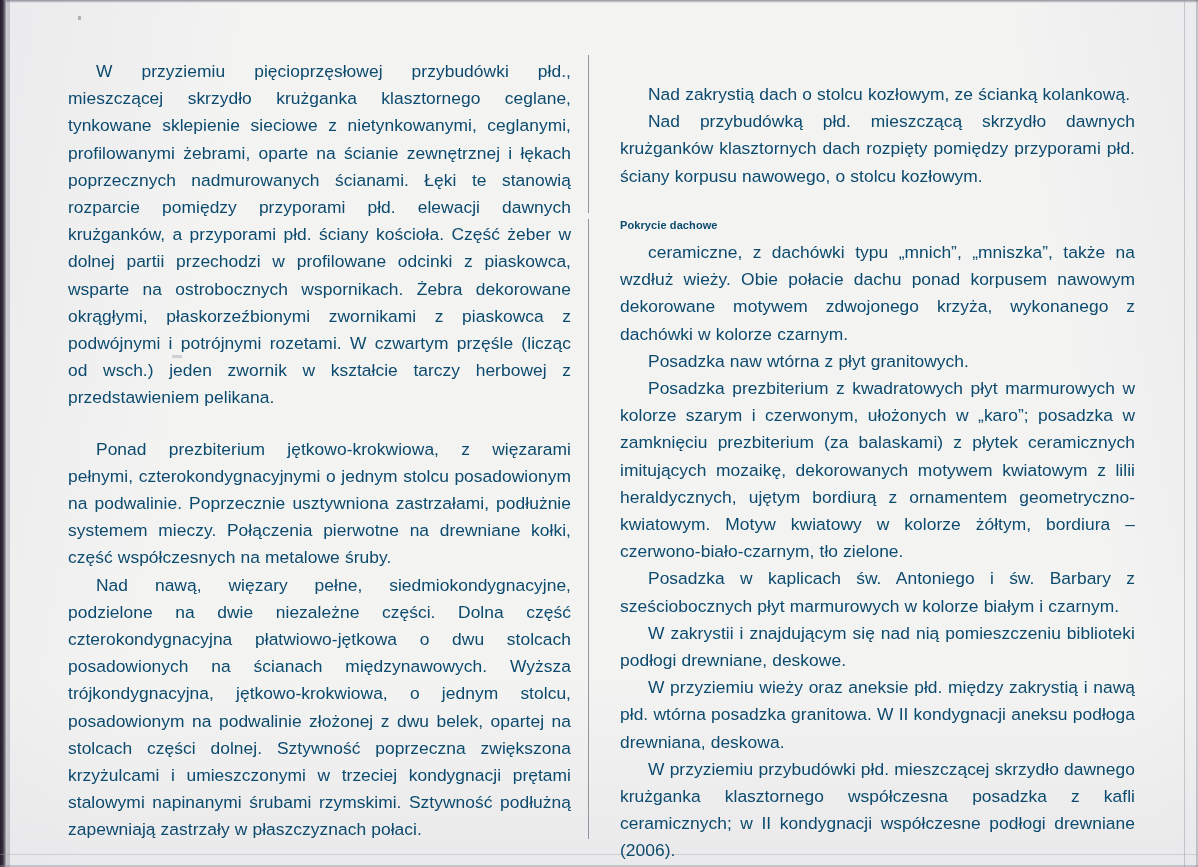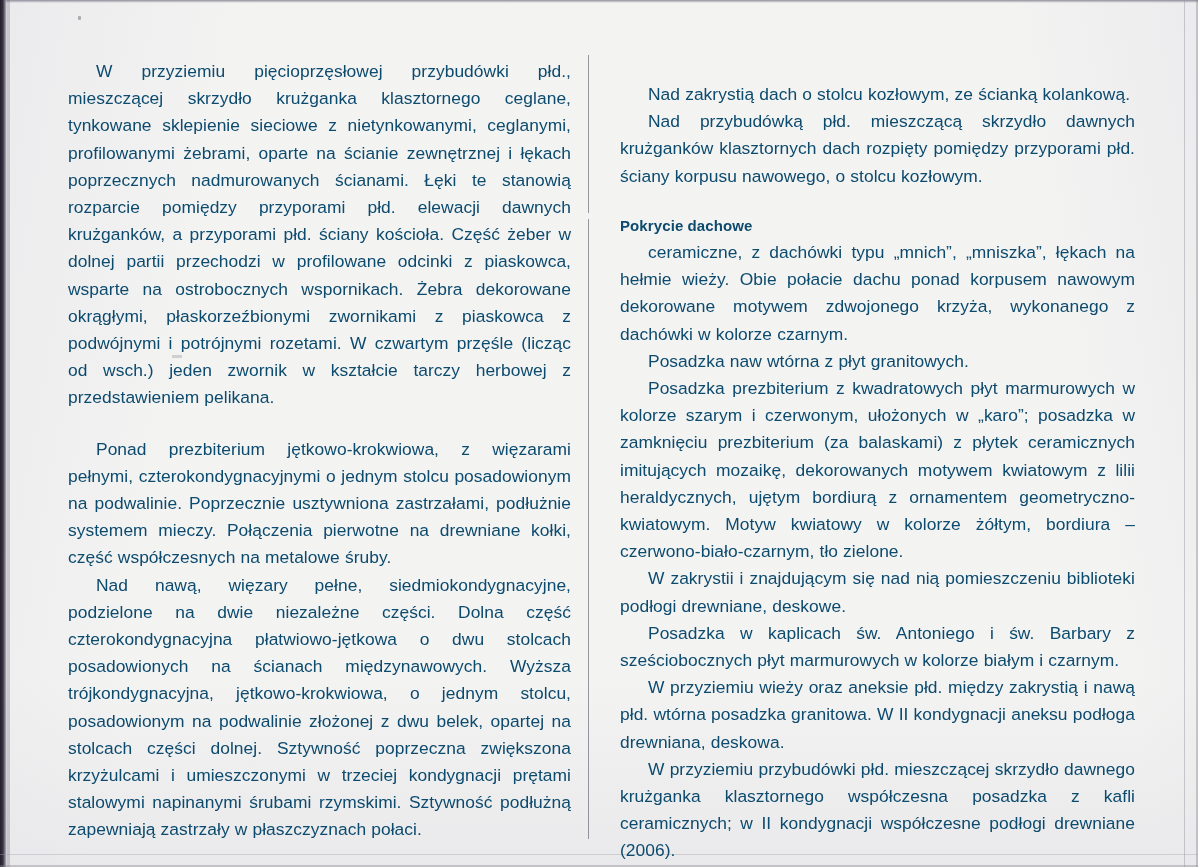--- a/index.html
+++ b/index.html
@@ -125,21 +125,21 @@
     text-align: justify;
     text-indent: 28px;
     font-size: 17.4px;
     line-height: 27.2px;
     letter-spacing: 0.05px;
     -webkit-hyphens: none;
     hyphens: none;
     word-spacing: 0.2px;
   }
   h3 {
-    font-size: 15px;
+    font-size: 11px;
     line-height: 27.2px;
     font-weight: bold;
     text-indent: 0;
     margin-top: 22px;
     letter-spacing: 0.1px;
   }
   .gap-sm { height: 24px; }
 </style>
 </head>
 <body>
@@ -176,25 +176,25 @@
       <p>Nad nawą, więzary pełne, siedmiokondygnacyjne, podzielone na dwie niezależne części. Dolna część czterokondygnacyjna płatwiowo-jętkowa o dwu stolcach posadowionych na ścianach międzynawowych. Wyższa trójkondygnacyjna, jętkowo-krokwiowa, o jednym stolcu, posadowionym na podwalinie złożonej z dwu belek, opartej na stolcach części dolnej. Sztywność poprzeczna zwiększona krzyżulcami i umieszczonymi w trzeciej kondygnacji prętami stalowymi napinanymi śrubami rzymskimi. Sztywność podłużną zapewniają zastrzały w płaszczyznach połaci.</p>
 
     </div>
 
     <div class="col col-right">
 
       <p>Nad zakrystią dach o stolcu kozłowym, ze ścianką kolankową.</p>
       <p>Nad przybudówką płd. mieszczącą skrzydło dawnych krużganków klasztornych dach rozpięty pomiędzy przyporami płd. ściany korpusu nawowego, o stolcu kozłowym.</p>
 
       <h3>Pokrycie dachowe</h3>
-      <p>ceramiczne, z dachówki typu „mnich”, „mniszka”, łękach na hełmie wieży. Obie połacie dachu ponad korpusem nawowym dekorowane motywem zdwojonego krzyża, wykonanego z dachówki w kolorze czarnym.</p>
+      <p>ceramiczne, z dachówki typu „mnich”, „mniszka”, także na wzdłuż wieży. Obie połacie dachu ponad korpusem nawowym dekorowane motywem zdwojonego krzyża, wykonanego z dachówki w kolorze czarnym.</p>
 
       <p>Posadzka naw wtórna z płyt granitowych.</p>
       <p>Posadzka prezbiterium z kwadratowych płyt marmurowych w kolorze szarym i czerwonym, ułożonych w „karo”; posadzka w zamknięciu prezbiterium (za balaskami) z płytek ceramicznych imitujących mozaikę, dekorowanych motywem kwiatowym z lilii heraldycznych, ujętym bordiurą z ornamentem geometryczno-kwiatowym. Motyw kwiatowy w kolorze żółtym, bordiura – czerwono-biało-czarnym, tło zielone.</p>
+      <p>Posadzka w kaplicach św. Antoniego i św. Barbary z sześciobocznych płyt marmurowych w kolorze białym i czarnym.</p>
       <p>W zakrystii i znajdującym się nad nią pomieszczeniu biblioteki podłogi drewniane, deskowe.</p>
-      <p>Posadzka w kaplicach św. Antoniego i św. Barbary z sześciobocznych płyt marmurowych w kolorze białym i czarnym.</p>
       <p>W przyziemiu wieży oraz aneksie płd. między zakrystią i nawą płd. wtórna posadzka granitowa. W II kondygnacji aneksu podłoga drewniana, deskowa.</p>
       <p>W przyziemiu przybudówki płd. mieszczącej skrzydło dawnego krużganka klasztornego współczesna posadzka z kafli ceramicznych; w II kondygnacji współczesne podłogi drewniane (2006).</p>
 
     </div>
 
   </div>
 </div>
 
 </body></html>

